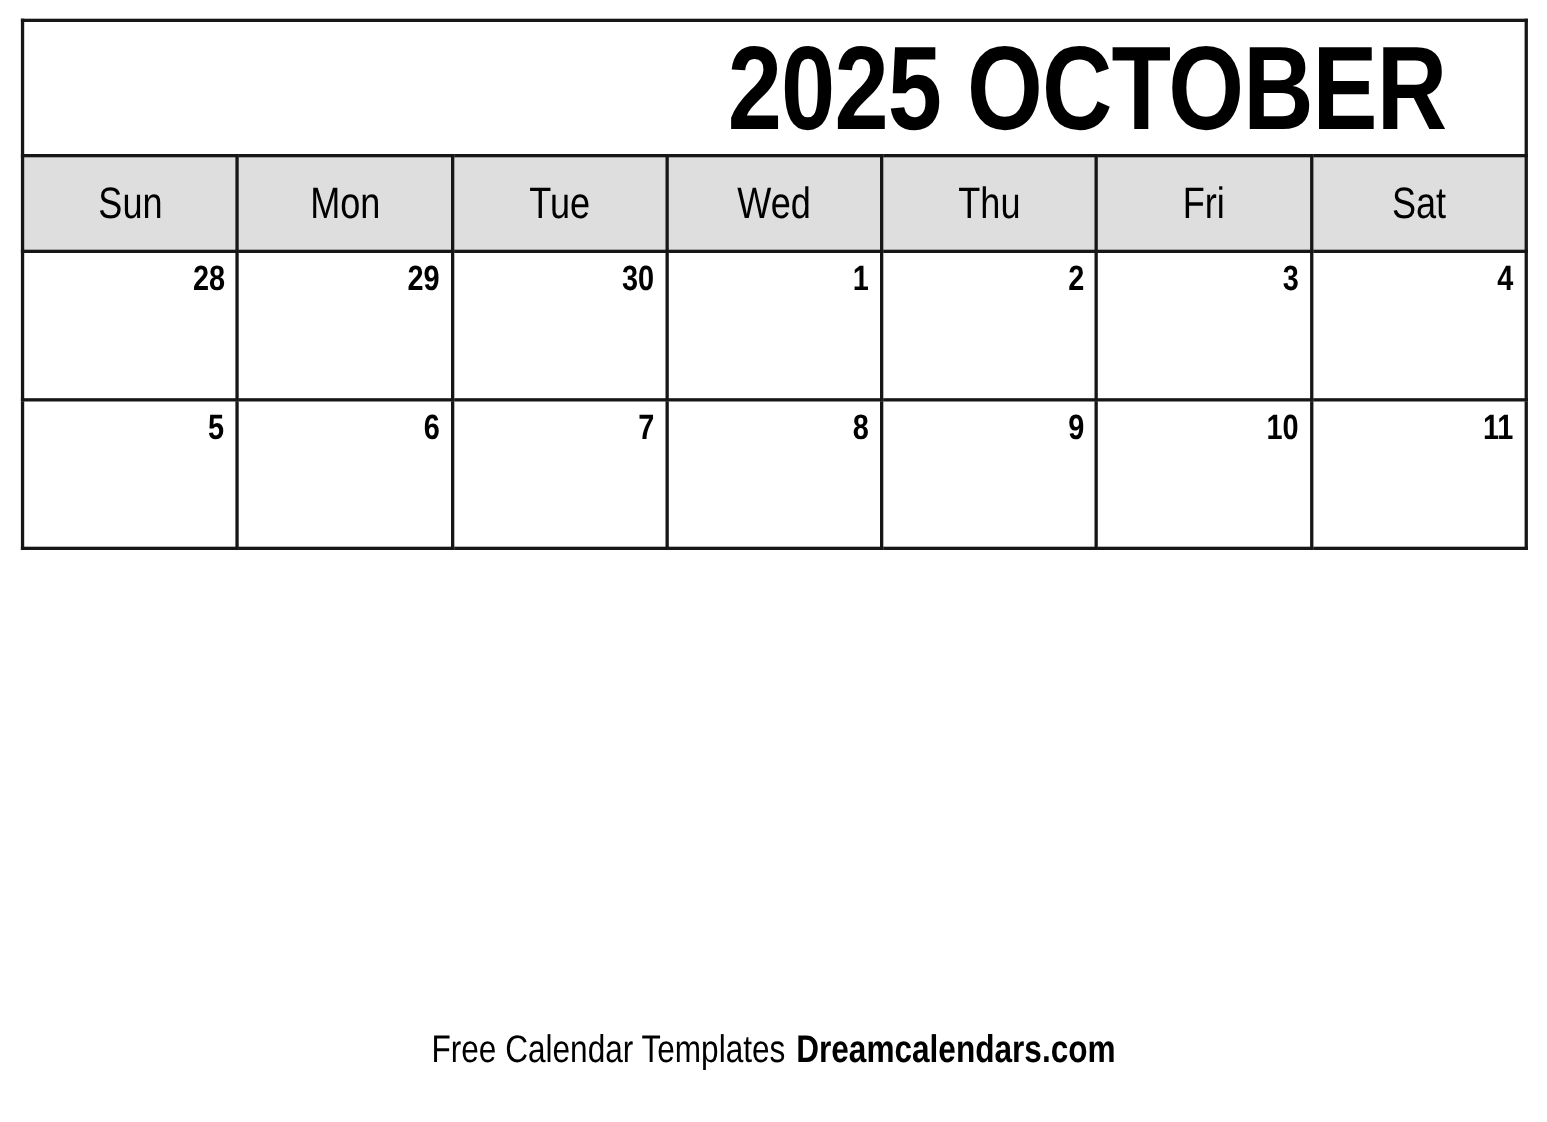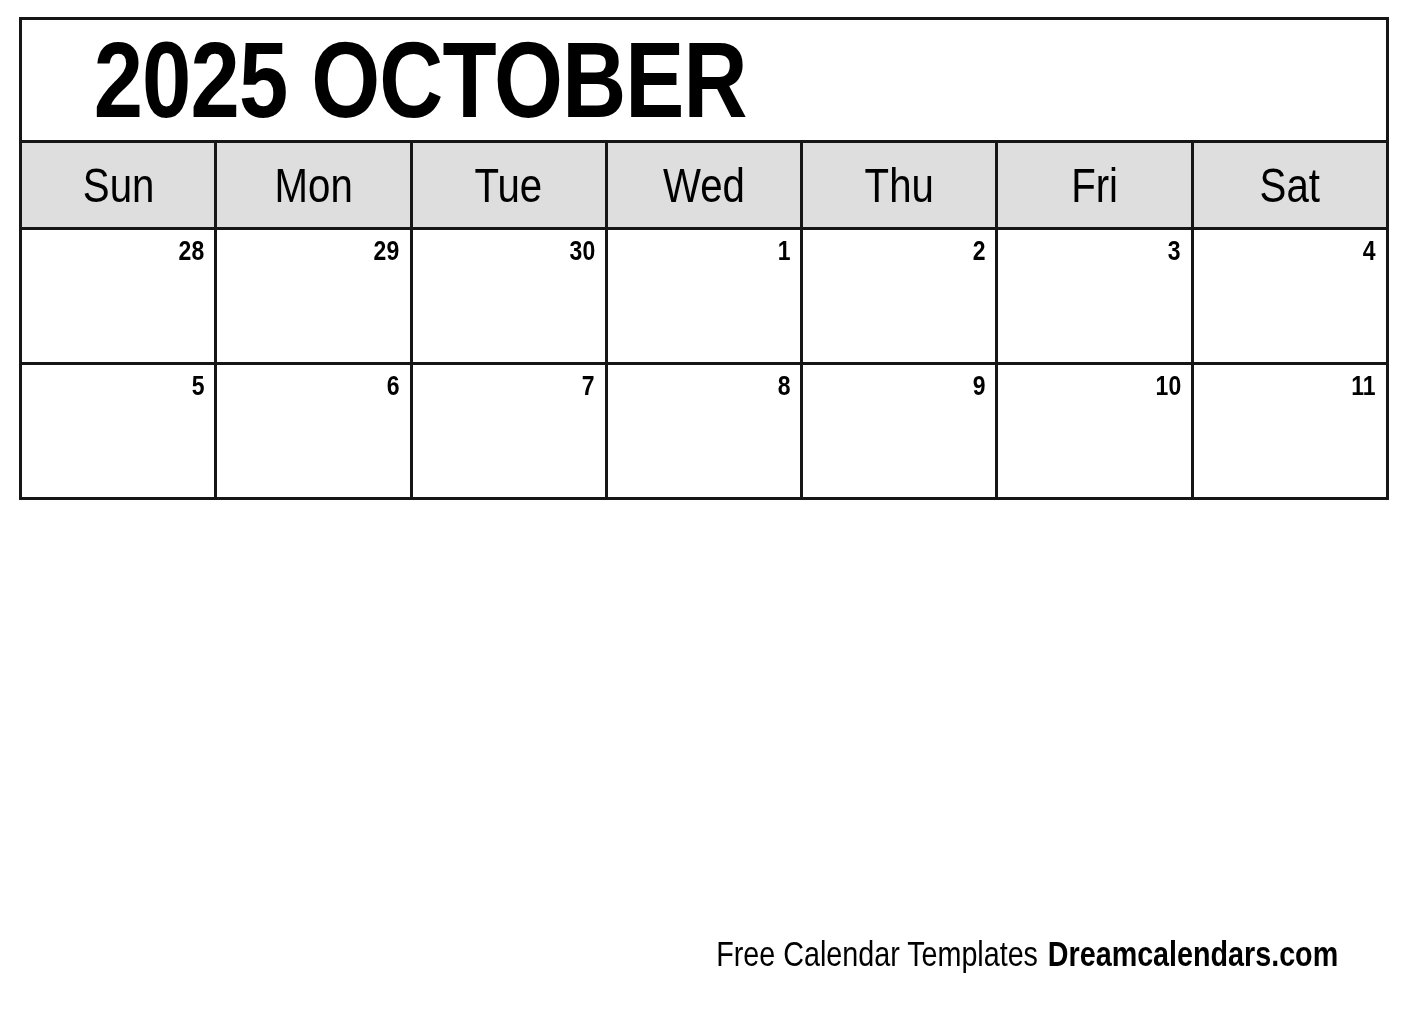--- a/index.html
+++ b/index.html
@@ -18,21 +18,21 @@
     left: 19px;
     top: 17px;
     width: 1370px;
   }
   .title-box {
     border: 3px solid #161616;
     border-bottom: none;
     height: 123px;
     display: flex;
     align-items: center;
-    justify-content: flex-start;
+    justify-content: flex-end;
   }
   .title {
     font-size: 108px;
     font-weight: bold;
     line-height: 1;
     white-space: nowrap;
     letter-spacing: -1px;
   }
   .cond {
     display: inline-block;
@@ -41,45 +41,45 @@
   }
   table.grid {
     width: 1370px;
     border-collapse: collapse;
     table-layout: fixed;
   }
   table.grid th {
     border: 3px solid #161616;
     background: #dedede;
     height: 87px;
-    font-size: 49px;
+    font-size: 40px;
     font-weight: 500;
     text-align: center;
     padding: 0;
   }
   table.grid td {
     border: 3px solid #161616;
     background: #ffffff;
     height: 135px;
     vertical-align: top;
     text-align: right;
     padding: 6px 10px 0 0;
-    font-size: 28px;
+    font-size: 32px;
     font-weight: bold;
     line-height: 1.1;
   }
   table.grid td .num {
     transform-origin: right center;
   }
   .footer {
     position: absolute;
     left: 0;
     top: 934px;
     width: 1406px;
-    text-align: right;
+    text-align: center;
     font-size: 35px;
     white-space: nowrap;
     text-decoration: underline;
   }
   .footer .brand {
     font-weight: bold;
     margin-left: 12px;
   }
 </style>
 </head>

